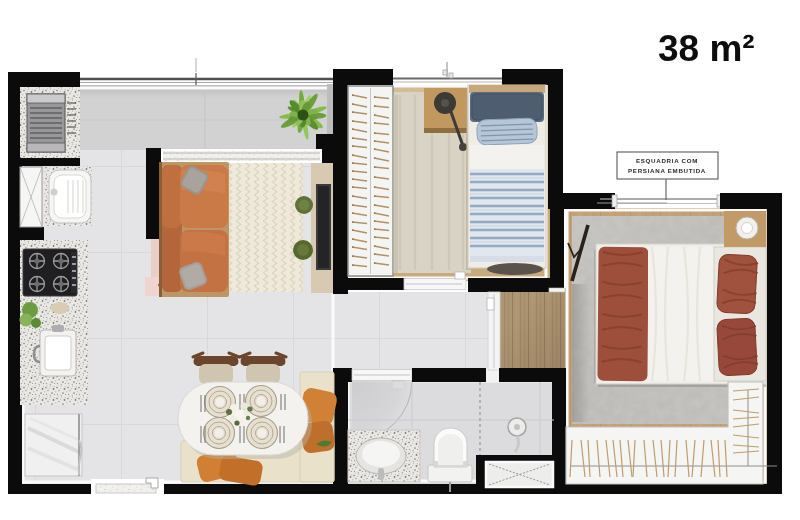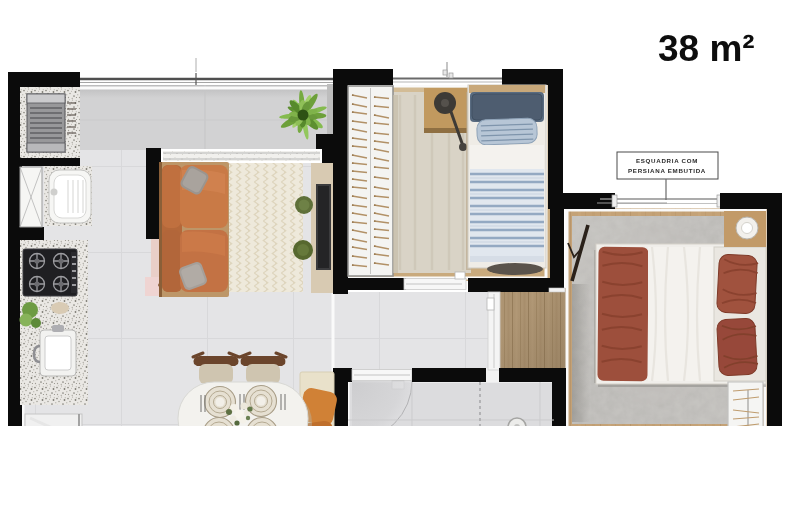--- a/index.html
+++ b/index.html
@@ -1,16 +1,16 @@
 <!DOCTYPE html>
 <html><head>
 <meta charset="utf-8">
 <style>
 html,body{margin:0;padding:0;background:#ffffff;}
-#wrap{position:relative;width:800px;height:426px;overflow:hidden;background:#ffffff;font-family:"Liberation Sans",sans-serif;}
+#wrap{position:relative;width:800px;height:520px;overflow:hidden;background:#ffffff;font-family:"Liberation Sans",sans-serif;}
 </style>
 </head>
 <body>
 <div id="wrap">
 <svg width="800" height="520" viewBox="0 0 800 520">
 <defs>
 <filter id="mottle" x="0" y="0" width="100%" height="100%">
   <feTurbulence type="fractalNoise" baseFrequency="0.12" numOctaves="3" seed="7" result="n"></feTurbulence>
   <feColorMatrix in="n" type="matrix" values="0 0 0 0 0.63  0 0 0 0 0.62  0 0 0 0 0.60  0 0 0 0.38 0.30"></feColorMatrix>
   <feComposite operator="over" in2="SourceGraphic"></feComposite>

